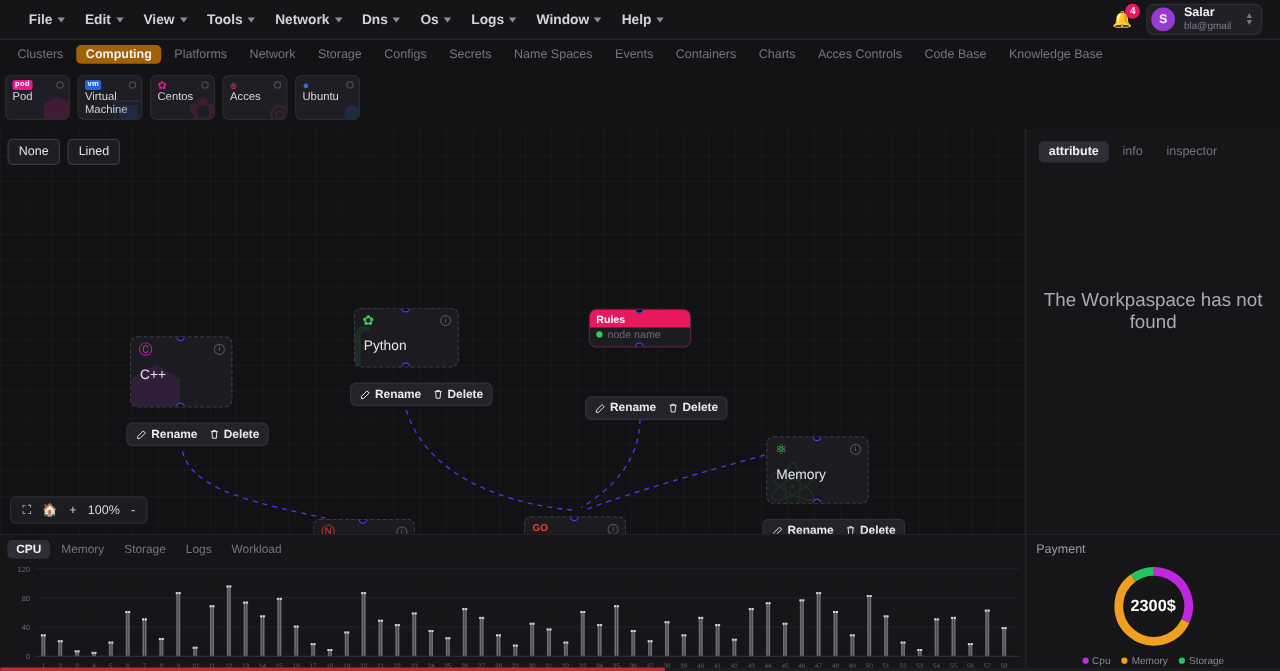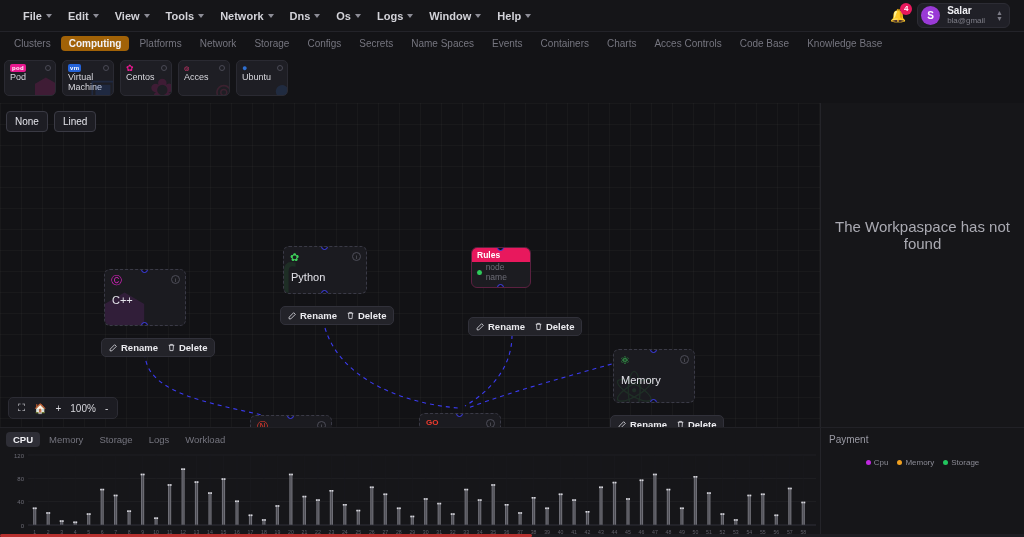--- a/index.html
+++ b/index.html
@@ -145,21 +145,21 @@
   .bottomrow { flex:0 0 110px; display:flex; border-top:1px solid #212126; min-height:0; }
   .metrics { flex:1 1 auto; background:#161619; display:flex; flex-direction:column; min-width:0;}
   .mtabs { display:flex; gap:2px; padding:4px 6px 2px 6px; }
   .mtab { font-size:9.5px; color:#75757f; padding:2px 7px; border-radius:4px; cursor:pointer; }
   .mtab.active { background:#2e2e36; color:#f1f1f5; font-weight:bold; }
   .chartarea { flex:1; position:relative; padding:2px 4px 0 4px; min-height:0;}
   .payment {
     width:204px; flex:0 0 204px; background:#161619; border-left:1px solid #242429;
     display:flex; flex-direction:column; padding:6px 8px 4px 8px;
   }
-  .pay-title { font-size:10px; color:#9a9aa4; margin-bottom:12px; }
+  .pay-title { font-size:10px; color:#9a9aa4; margin-bottom:1px; }
   .pay-chart { flex:1; display:flex; align-items:center; justify-content:center; position:relative; min-height:0;}
   .donut-center { position:absolute; inset:0; display:flex; align-items:center; justify-content:center; font-size:13px; font-weight:bold; color:#fff; pointer-events:none;}
   .legend { display:flex; align-items:center; justify-content:center; gap:9px; padding-top:1px; }
   .lg { display:flex; align-items:center; gap:3px; font-size:8px; color:#8a8a94; }
   .lgdot { width:5px; height:5px; border-radius:50%; }
   .scroll-h { position:absolute; left:0; right:0; bottom:0; height:3px; background:#1d1d22; }
   .scroll-h i { display:block; height:3px; width:52%; background:#b8302f; border-radius:2px; }
 </style>
 </head>
 <body>
@@ -348,21 +348,21 @@
               </span>
               <span class="tbtn">
                 <svg width="9" height="9" viewBox="0 0 16 16" fill="none" stroke="#e8e8ee" stroke-width="1.4">
                   <path d="M3 4h10M6 4V2.5h4V4M4.5 4l.7 9.5h5.6L11.5 4"></path>
                 </svg>
                 <span>Delete</span>
               </span>
             </div>
           </div>
           <div class="node rules-node" style="left: 471px; top: 144px;">
-            <div class="node-body" style="width:60px">
+            <div class="node-body" style="width:82px">
               <div class="rules-head">Rules</div>
               <div class="rules-foot">
                 <span class="dot" style="background:#2ecc5a"></span>
                 <span class="txt">node name</span>
               </div>
               <span class="port top"></span>
               <span class="port bottom"></span>
             </div>
             <div class="toolbar" style="top:70px;left:-3px">
               <span class="tbtn">
@@ -422,20 +422,25 @@
       <div class="zoombar">
         <span class="zitem">⛶</span>
         <span class="zitem">🏠</span>
         <span class="zitem">+</span>
         <span class="zitem">100%</span>
         <span class="zitem">-</span>
       </div>
     </div>
 
     <div class="rightpanel">
+      <div class="rp-tabs" id="rptabs">
+          <div class="rp-tab active">attribute</div>
+          <div class="rp-tab">info</div>
+          <div class="rp-tab">inspector</div>
+        </div>
       <div class="rp-body">
         <div class="rp-empty">The Workpaspace has not found</div>
       </div>
     </div>
   </div>
 
   <div class="bottomrow">
     <div class="metrics">
       <div class="mtabs" id="mtabs">
           <div class="mtab active">CPU</div>
@@ -689,20 +694,28 @@
             <line x1="24" y1="74" x2="812" y2="74" stroke="#34343c" stroke-width="0.7"></line>
           </svg>
       </div>
       <div class="scroll-h">
           <i></i>
         </div>
     </div>
 
     <div class="payment">
       <div class="pay-title">Payment</div>
+      <div class="pay-chart">
+        <svg id="donut" width="74" height="74" viewBox="0 0 74 74">
+            <path d="M 37.00 9.00 A 28 28 0 0 1 62.34 48.92" fill="none" stroke="#c028e0" stroke-width="7"></path>
+            <path d="M 62.34 48.92 A 28 28 0 1 1 20.54 14.35" fill="none" stroke="#f0a020" stroke-width="7"></path>
+            <path d="M 20.54 14.35 A 28 28 0 0 1 37.00 9.00" fill="none" stroke="#22c55e" stroke-width="7"></path>
+          </svg>
+        <div class="donut-center">2300$</div>
+      </div>
       <div class="legend" id="paylegend">
           <span class="lg">
             <span class="lgdot" style="background:#c028e0"></span>
             <span>Cpu</span>
           </span>
           <span class="lg">
             <span class="lgdot" style="background:#f0a020"></span>
             <span>Memory</span>
           </span>
           <span class="lg">

